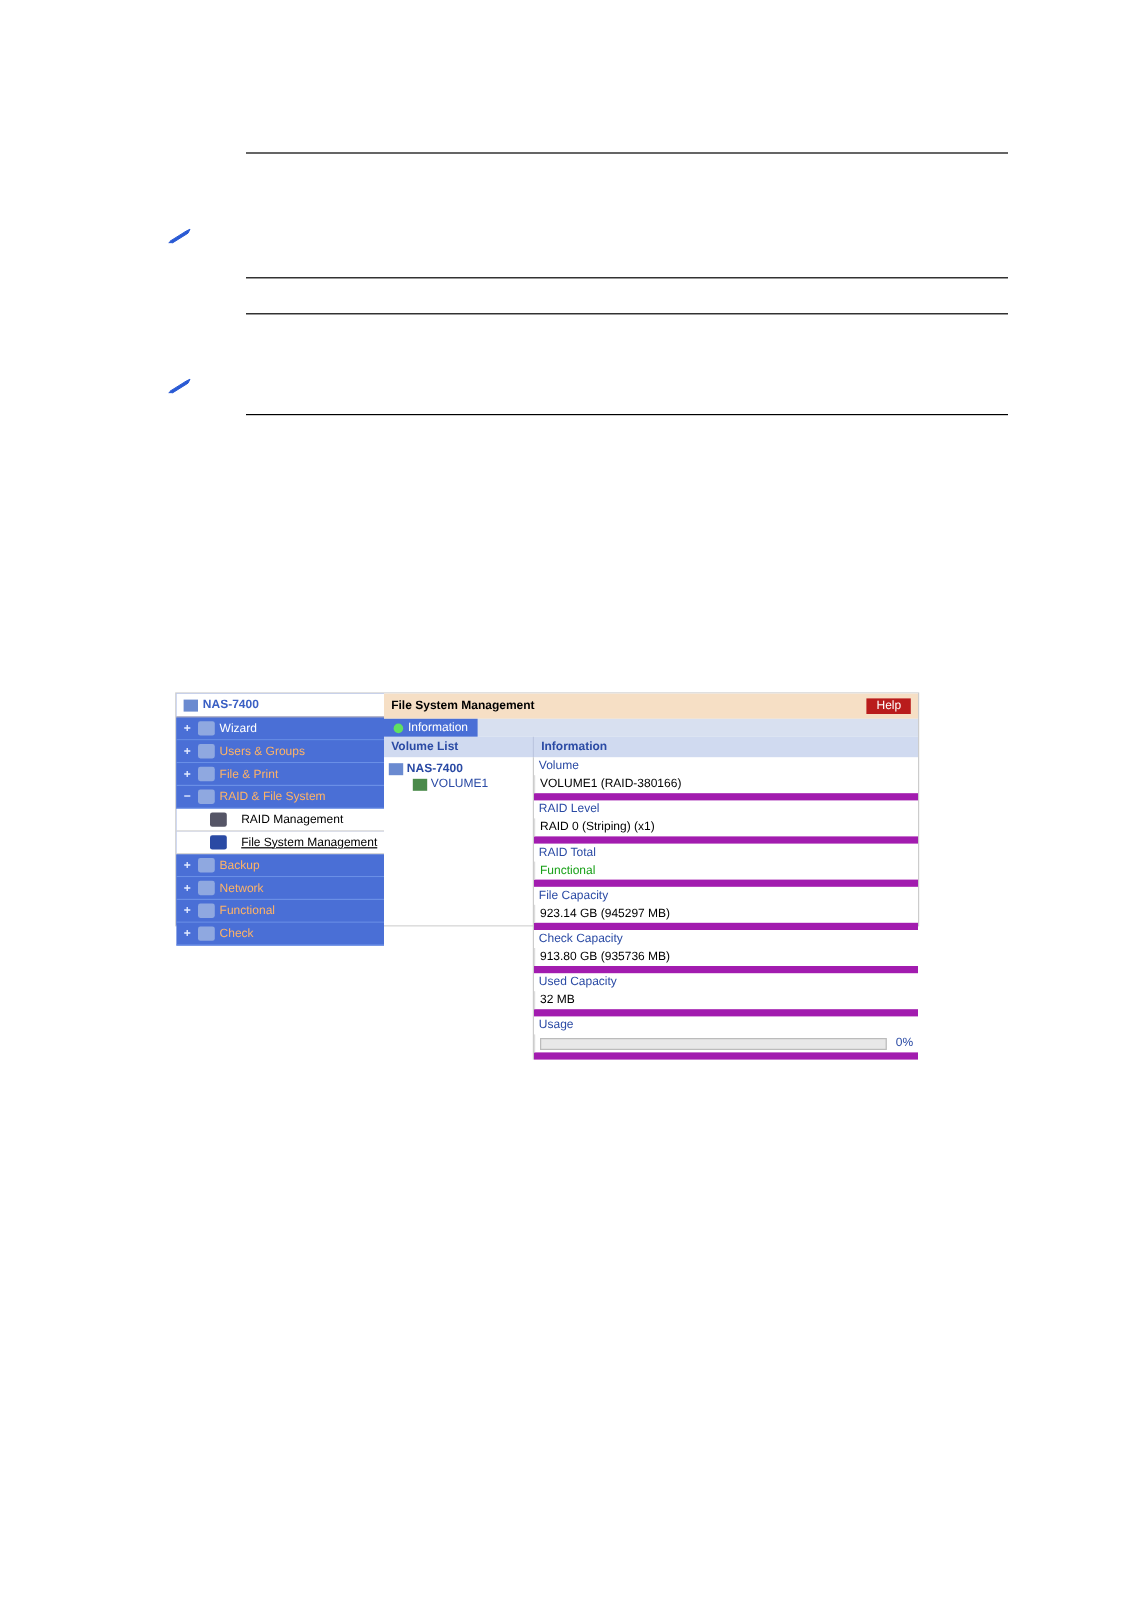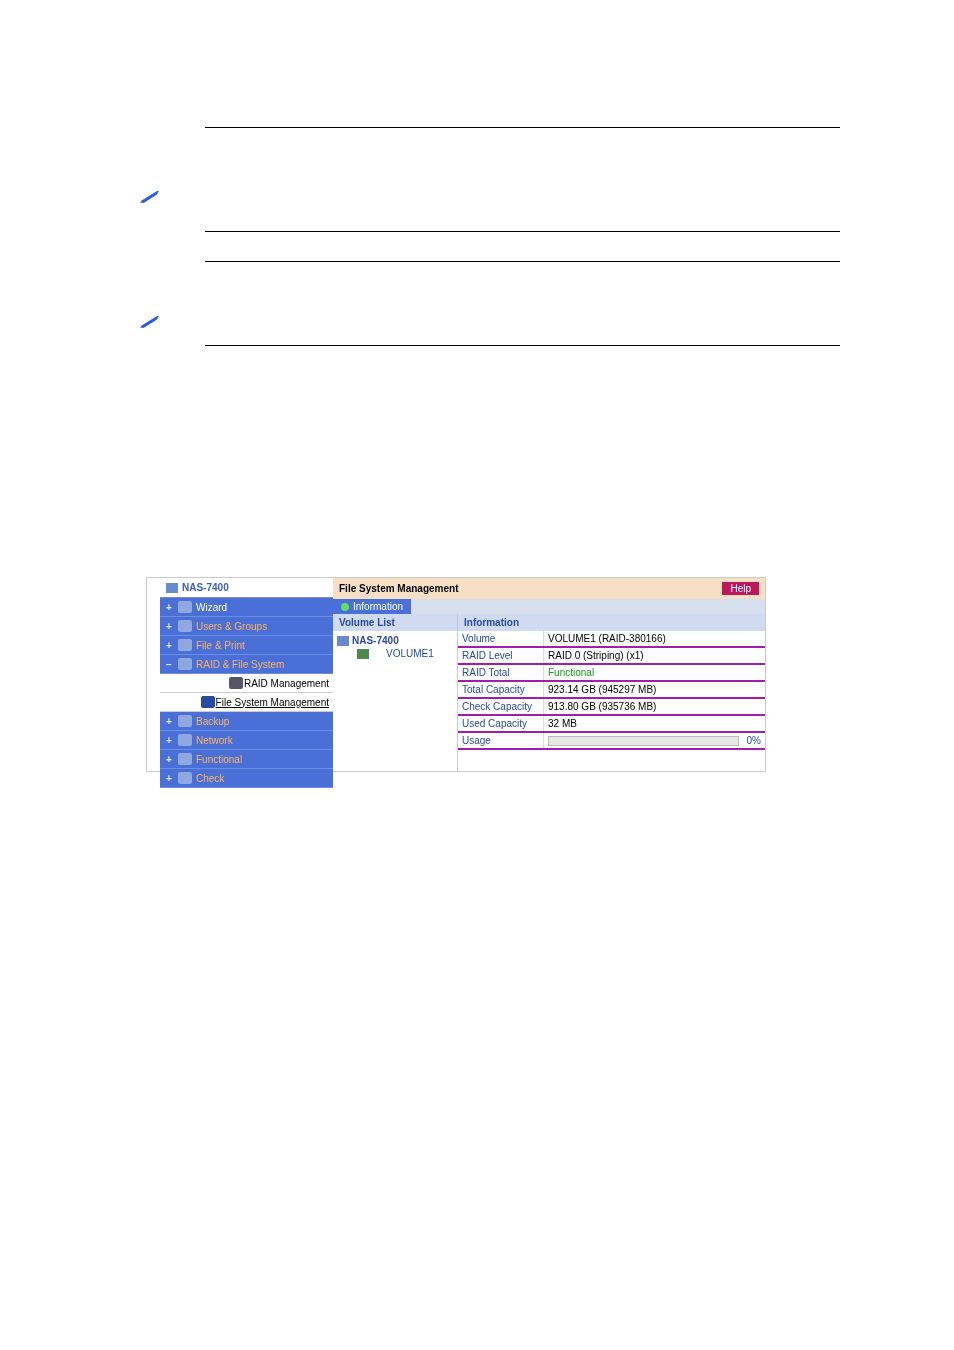--- a/index.html
+++ b/index.html
@@ -8,63 +8,63 @@
   .hr-line { position: absolute; left: 205px; width: 635px; height: 1px; background: #000; }
   .hr1 { top: 127px; }
   .hr2 { top: 231px; }
   .hr3 { top: 261px; }
   .hr4 { top: 345px; }
 
   .note-icon { position: absolute; left: 140px; width: 20px; height: 14px; }
   .ni1 { top: 189px; }
   .ni2 { top: 314px; }
 
-  .app-container { position: absolute; left: 146px; top: 577px; width: 620px; height: 195px; display: flex; border: 1px solid #ccc; font-size: 10px; padding-left: 13px; }
+  .app-container { position: absolute; left: 146px; top: 577px; width: 620px; height: 195px; display: flex; border: 1px solid #ccc; font-size: 10px; }
 
   
   .sidebar { width: 173px; background: #4a6fd6; color: #fff; display: flex; flex-direction: column; }
   .sidebar-title { background: #fff; color: #3a5fc4; font-weight: bold; padding: 4px 6px; border-bottom: 1px solid #88a; display: flex; align-items: center; gap: 4px; }
   .nav-item { display: flex; align-items: center; gap: 4px; padding: 3px 4px; border-bottom: 1px solid #6a8fe6; }
   .nav-item .toggle { width: 10px; text-align: center; font-weight: bold; color: #dfe8ff; }
   .nav-label { }
   .nav-wizard { background: #4a6fd6; }
   .nav-users { background: #4a6fd6; color: #c8e0ff; }
   .nav-file { background: #4a6fd6; color: #c8e0ff; }
   .nav-raid { background: #4a6fd6; color: #c8e0ff; }
-  .nav-raid-sub { background: #fff; color: #000; padding: 3px 4px 3px 28px; border-bottom: 1px solid #ccc; display:flex; align-items:center; gap:1px;justify-content:flex-end; }
+  .nav-raid-sub { background: #fff; color: #000; padding: 3px 4px 3px 28px; border-bottom: 1px solid #ccc; display:flex; align-items:center; gap:12px; }
   .nav-raid-sub.active { color: #000; text-decoration: underline; }
   .nav-backup { background: #4a6fd6; color: #c8e0ff; }
   .nav-network { background: #4a6fd6; color: #c8e0ff; }
   .nav-management { background: #4a6fd6; color: #c8e0ff; }
   .nav-system { background: #4a6fd6; color: #c8e0ff; }
   .nav-item.orange { color: #ffb366; }
 
   .icon-sm { width: 14px; height: 12px; display:inline-block; background: #8fa8e0; border-radius:2px; }
 
   
   .main { flex: 1; background: #fff; display: flex; flex-direction: column; }
   .main-header { background: #f6dfc5; display:flex; justify-content: space-between; align-items: center; padding: 4px 6px; font-weight: bold; color: #000; }
-  .help-btn { background: #be185d; color: #fff; padding: 1px 8px; font-weight: normal; }
+  .help-btn { background: #b91c1c; color: #fff; padding: 1px 8px; font-weight: normal; }
 
   .status-header { background: #4a6fd6; color: #fff; padding: 3px 6px; font-weight: bold; }
   .tab-row { display:flex; background: #d8e0f0; }
   .tab { background: #4a6fd6; color: #fff; padding: 2px 8px; display:flex; align-items:center; gap:4px; }
   .tab-bullet { width:8px; height:8px; background:#60e060; border-radius:50%; display:inline-block; }
 
   .col-headers { display:flex; background: #d0daf0; color: #2a4aa4; font-weight: bold; }
   .col-headers .col-left { width: 125px; padding: 3px 6px; border-right:1px solid #bcc6e0; }
   .col-headers .col-right { flex:1; padding: 3px 6px; }
 
   .content-row { display:flex; flex:1; }
   .tree-pane { width:125px; padding:4px 0; border-right:1px solid #ccc; }
   .tree-root { padding-left: 4px; display:flex; align-items:center; gap:3px; color:#2a4aa4; font-weight:bold; }
-  .tree-child { padding-left: 24px; display:flex; align-items:center; gap:17px; color:#2a4aa4; margin-top:2px; }
+  .tree-child { padding-left: 24px; display:flex; align-items:center; gap:3px; color:#2a4aa4; margin-top:2px; }
 
   .info-table { flex:1; }
-  .info-row { display:flex; border-bottom:2px solid #a21caf; }
+  .info-row { display:flex; border-bottom:6px solid #a21caf;flex-direction:column; }
   .info-label { width: 85px; padding:2px 4px; color:#2a4aa4; }
   .info-value { flex:1; padding:2px 4px; color:#000; border-left:1px solid #ddd; }
   .info-value.functional { color: #18a018; }
 
   .usage-bar-cell { flex:1; display:flex; align-items:center; border-left:1px solid #ddd; padding:2px 4px; }
   .usage-bar { flex:1; height:10px; background:#e8e8e8; border:1px solid #bbb; margin-right:8px; }
   .usage-pct { color:#2a4aa4; }
 
   .check-btn-row { display:flex; justify-content:center; padding:4px; }
   .check-btn { background:#4a6fd6; color:#fff; padding:2px 12px; font-size:10px; border: none; }
@@ -199,21 +199,21 @@
         </div>
         <div class="info-row">
           <div class="info-label">RAID Level</div>
           <div class="info-value">RAID 0 (Striping) (x1)</div>
         </div>
         <div class="info-row">
           <div class="info-label">RAID Total</div>
           <div class="info-value functional">Functional</div>
         </div>
         <div class="info-row">
-          <div class="info-label">Total Capacity</div>
+          <div class="info-label">File Capacity</div>
           <div class="info-value">923.14 GB (945297 MB)</div>
         </div>
         <div class="info-row">
           <div class="info-label">Check Capacity</div>
           <div class="info-value">913.80 GB (935736 MB)</div>
         </div>
         <div class="info-row">
           <div class="info-label">Used Capacity</div>
           <div class="info-value">32 MB</div>
         </div>

